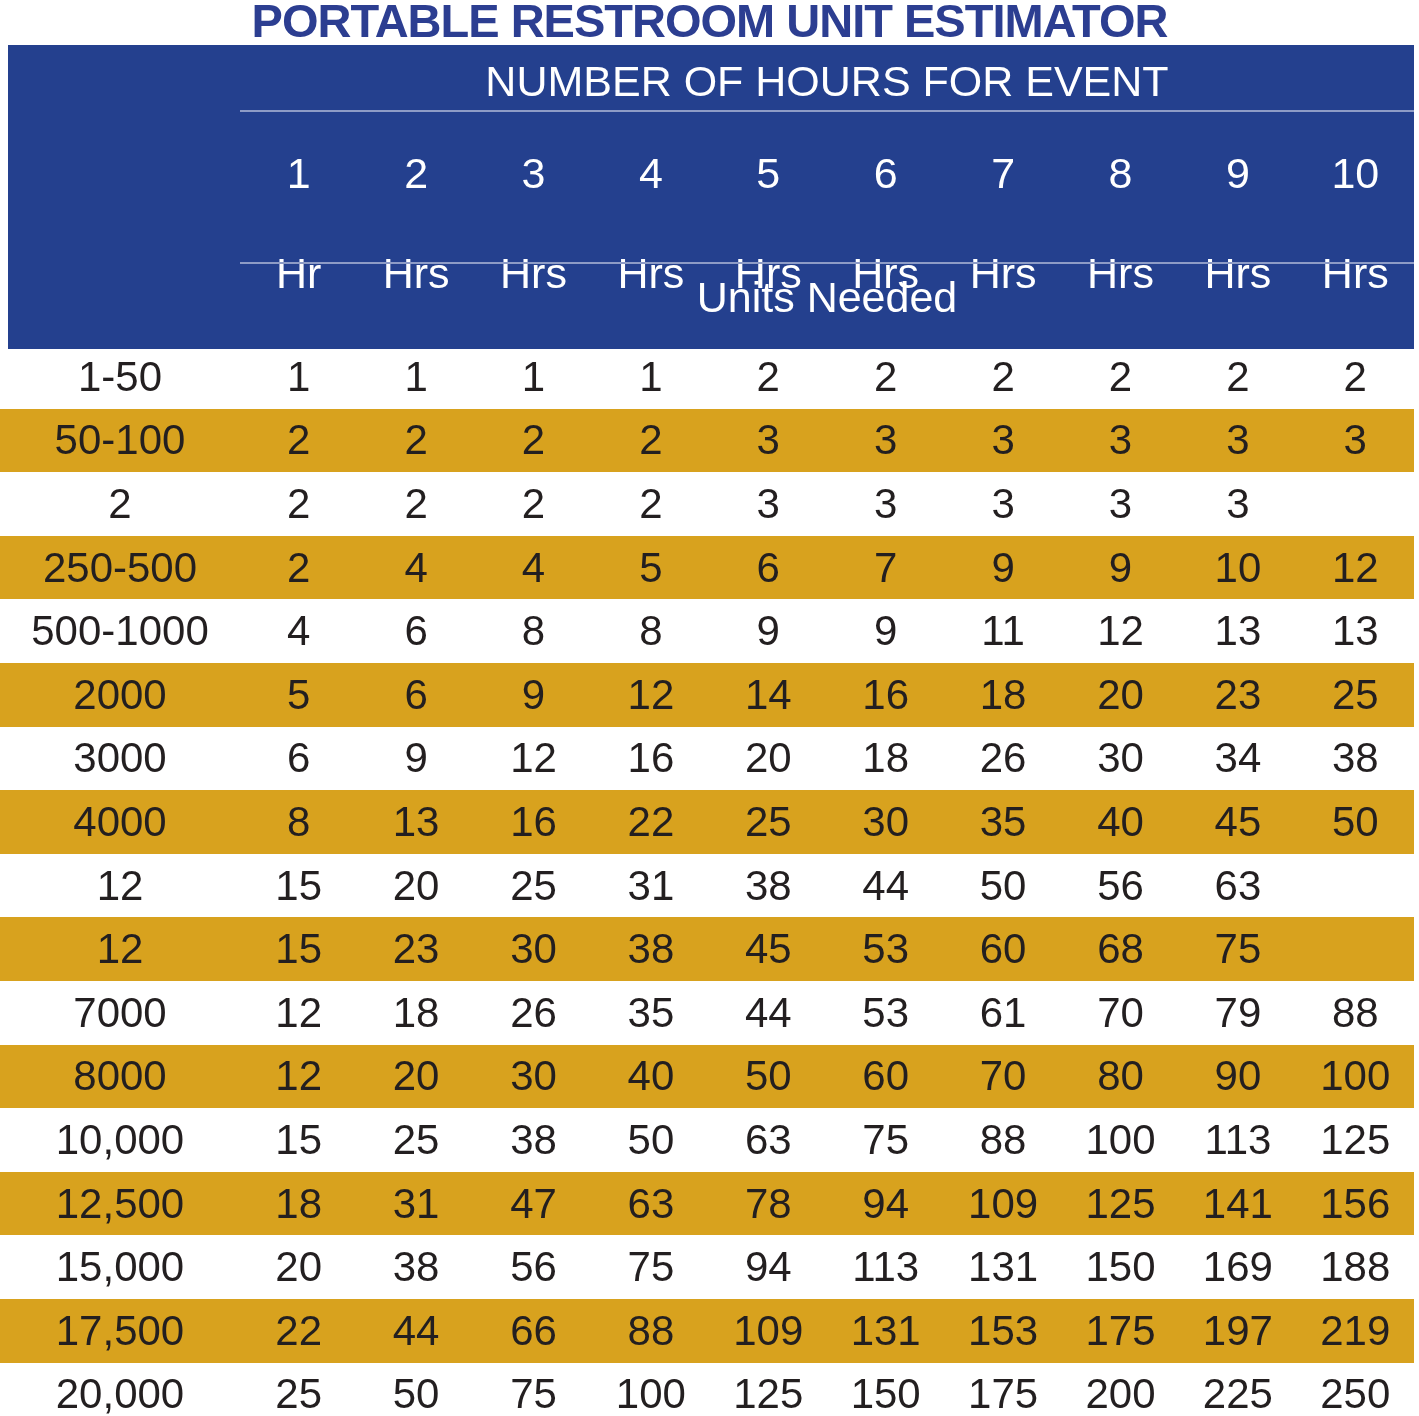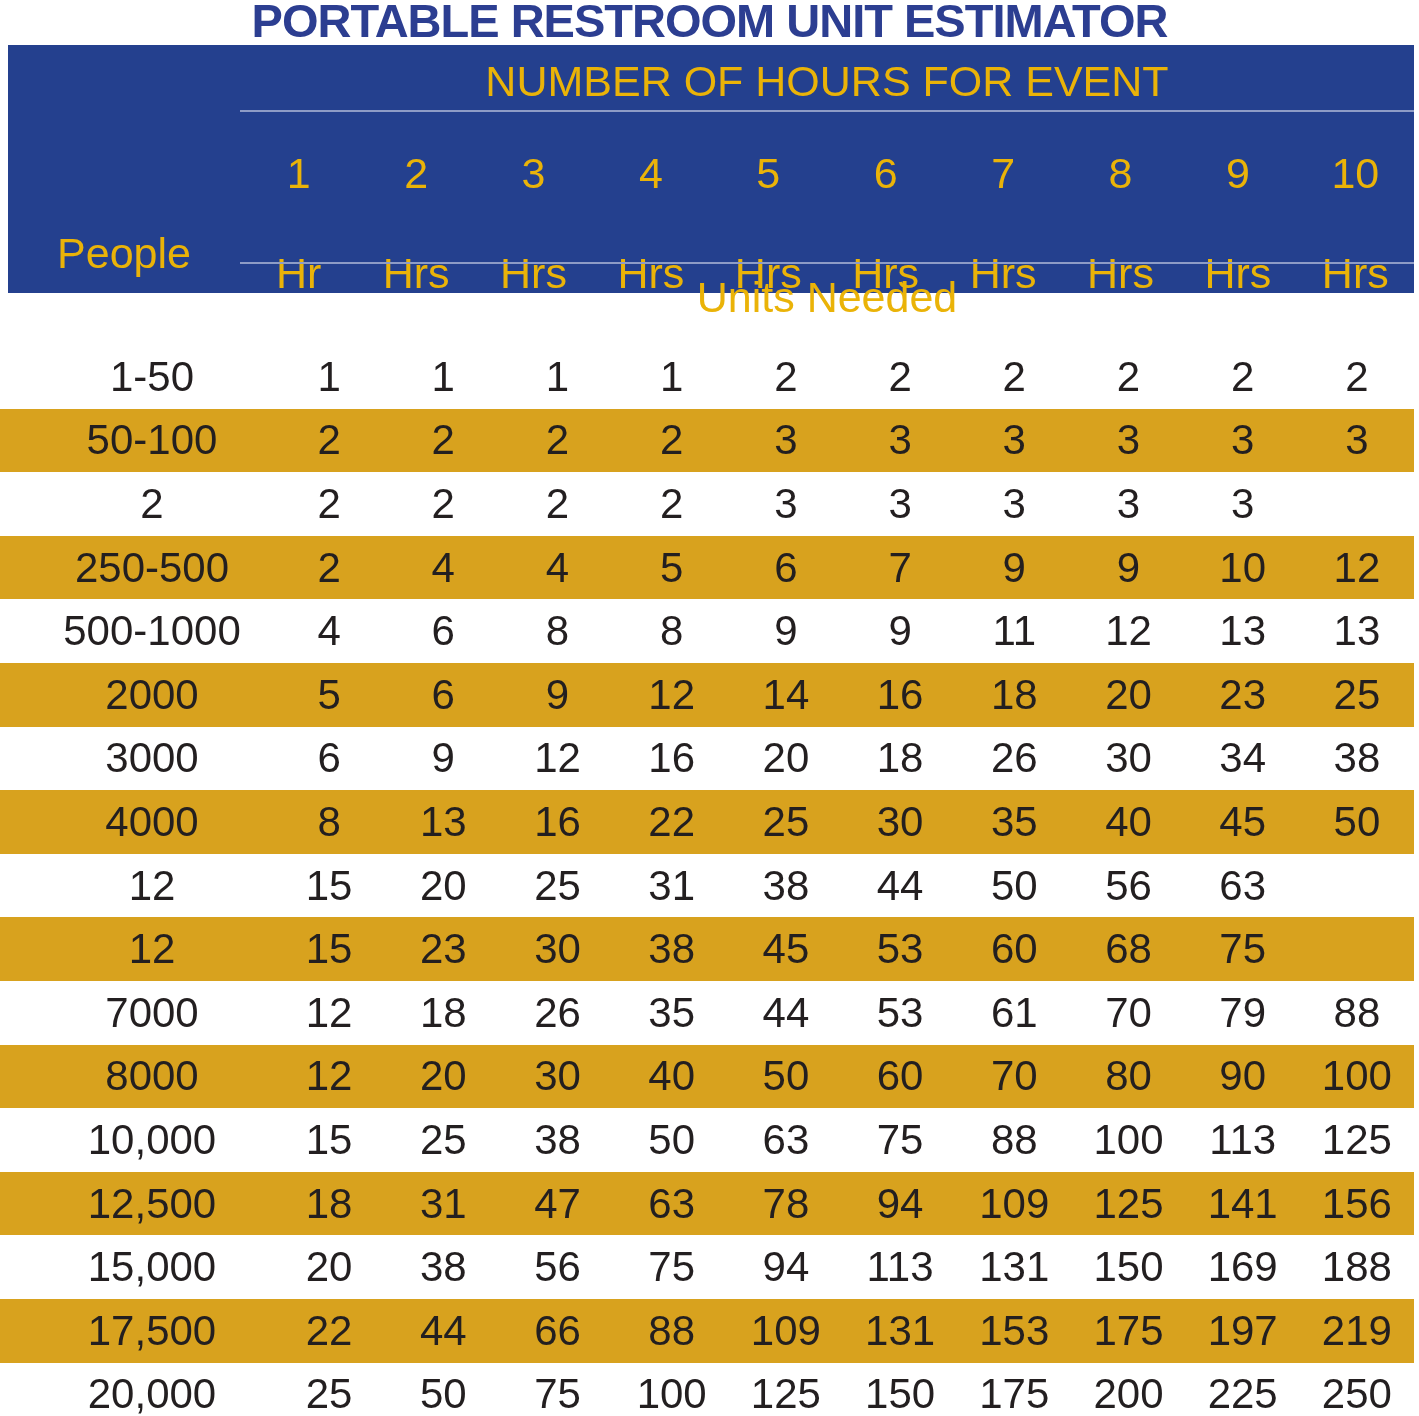--- a/index.html
+++ b/index.html
@@ -21,23 +21,23 @@
     font-weight: 700;
     letter-spacing: -1px;
     color: var(--title-blue, #2c3e91);
     white-space: nowrap;
   }
   .panel {
     position: absolute;
     left: 8px;
     top: 45px;
     width: 1406px;
-    height: 248px;
+    height: 304px;
     background: var(--panel-blue, #24408e);
-    color: #eab308;
+    color: #ffffff;
   }
   .hours-banner {
     position: absolute;
     left: 232px;
     right: 0;
     top: 12px;
     text-align: center;
     font-size: 43px;
     white-space: nowrap;
   }
@@ -86,21 +86,20 @@
     width: 1414px;
   }
   .row {
     display: grid;
     grid-template-columns: 240px repeat(10, 1fr);
     height: 63.6px;
     align-items: center;
     text-align: center;
     font-size: 42px;
     color: var(--text-dark, #231f20);
-    padding-left: 32px;
   }
   .row.gold { background: var(--gold, #d8a21e); }
   .cell, .row-label { white-space: nowrap; }
 </style>
 </head>
 <body>
 
 <div class="canvas">
 
   <div class="title">PORTABLE RESTROOM UNIT ESTIMATOR</div>
@@ -128,21 +127,20 @@
         <div>Hrs</div>
         <div>Hrs</div>
         <div>Hrs</div>
         <div>Hrs</div>
         <div>Hrs</div>
         <div>Hrs</div>
       </div>
     <div class="hline hline-bottom"></div>
     <div class="units-banner">Units Needed</div>
     <div class="people-label">
-      <div>People</div>
     </div>
   </div>
 
   <div class="rows" id="table-body">
       <div class="row">
       <div class="row-label">1-50</div>
     <div class="cell">1</div>
         <div class="cell">1</div>
         <div class="cell">1</div>
         <div class="cell">1</div>

